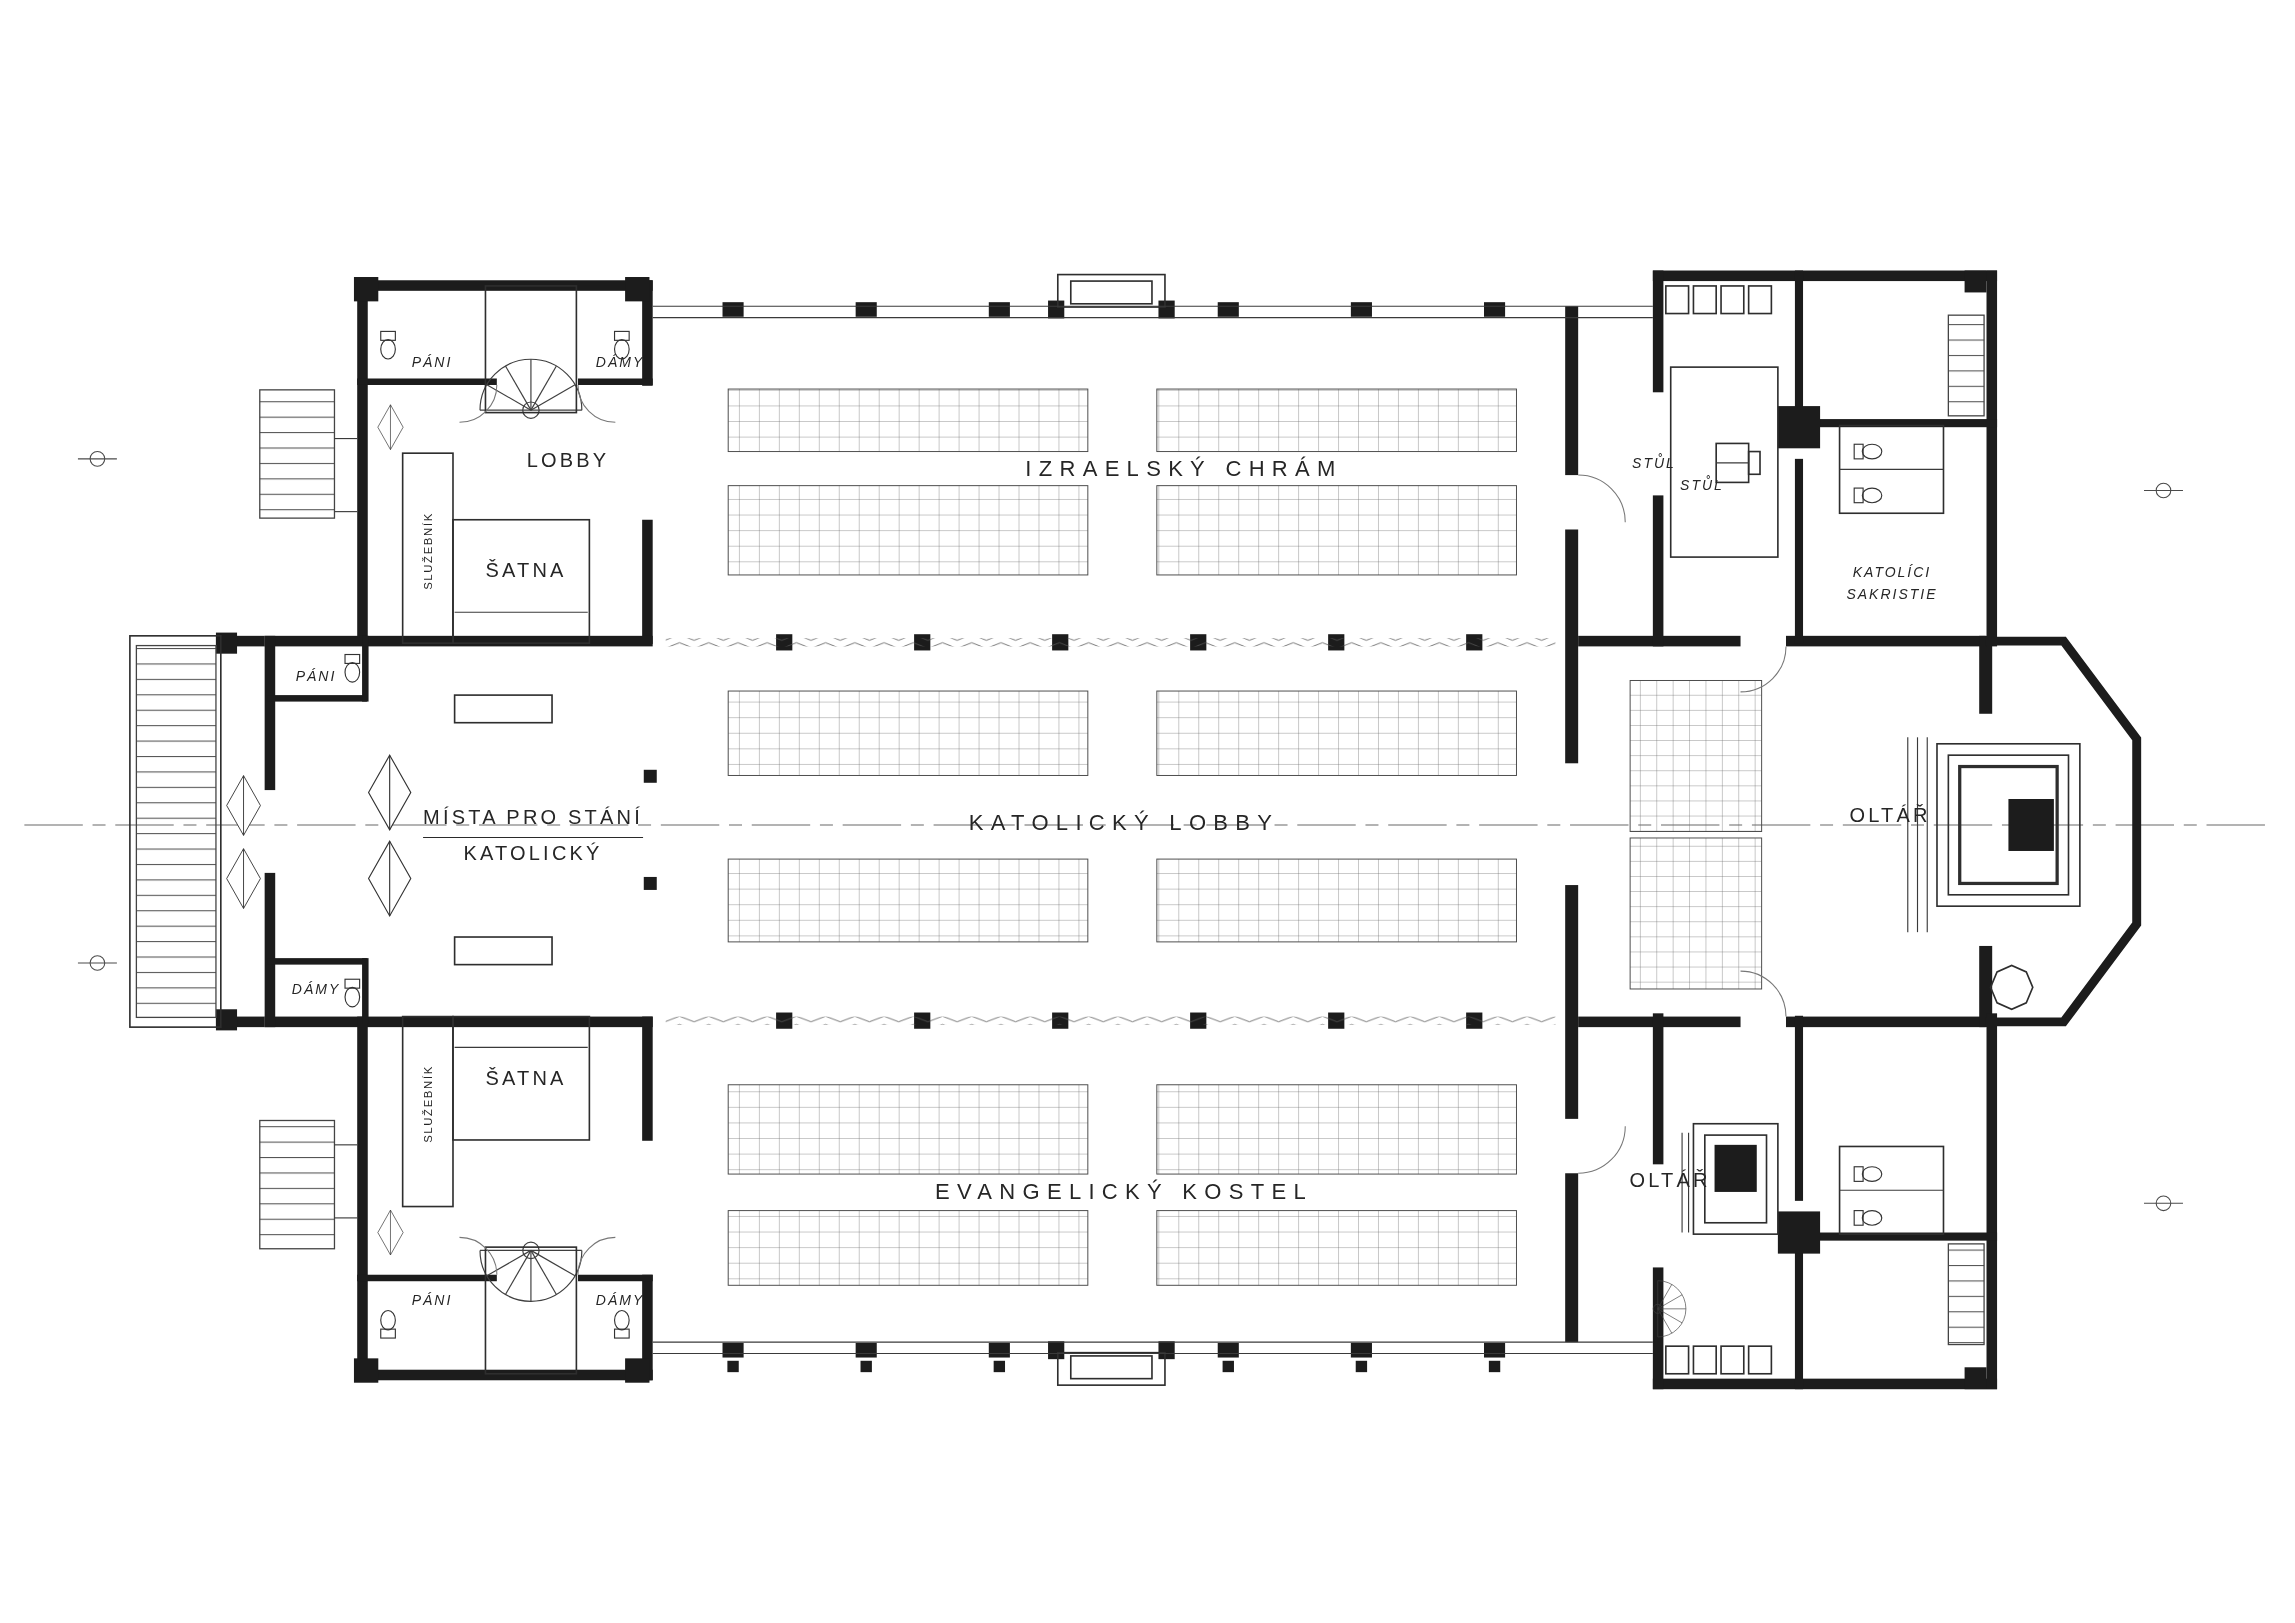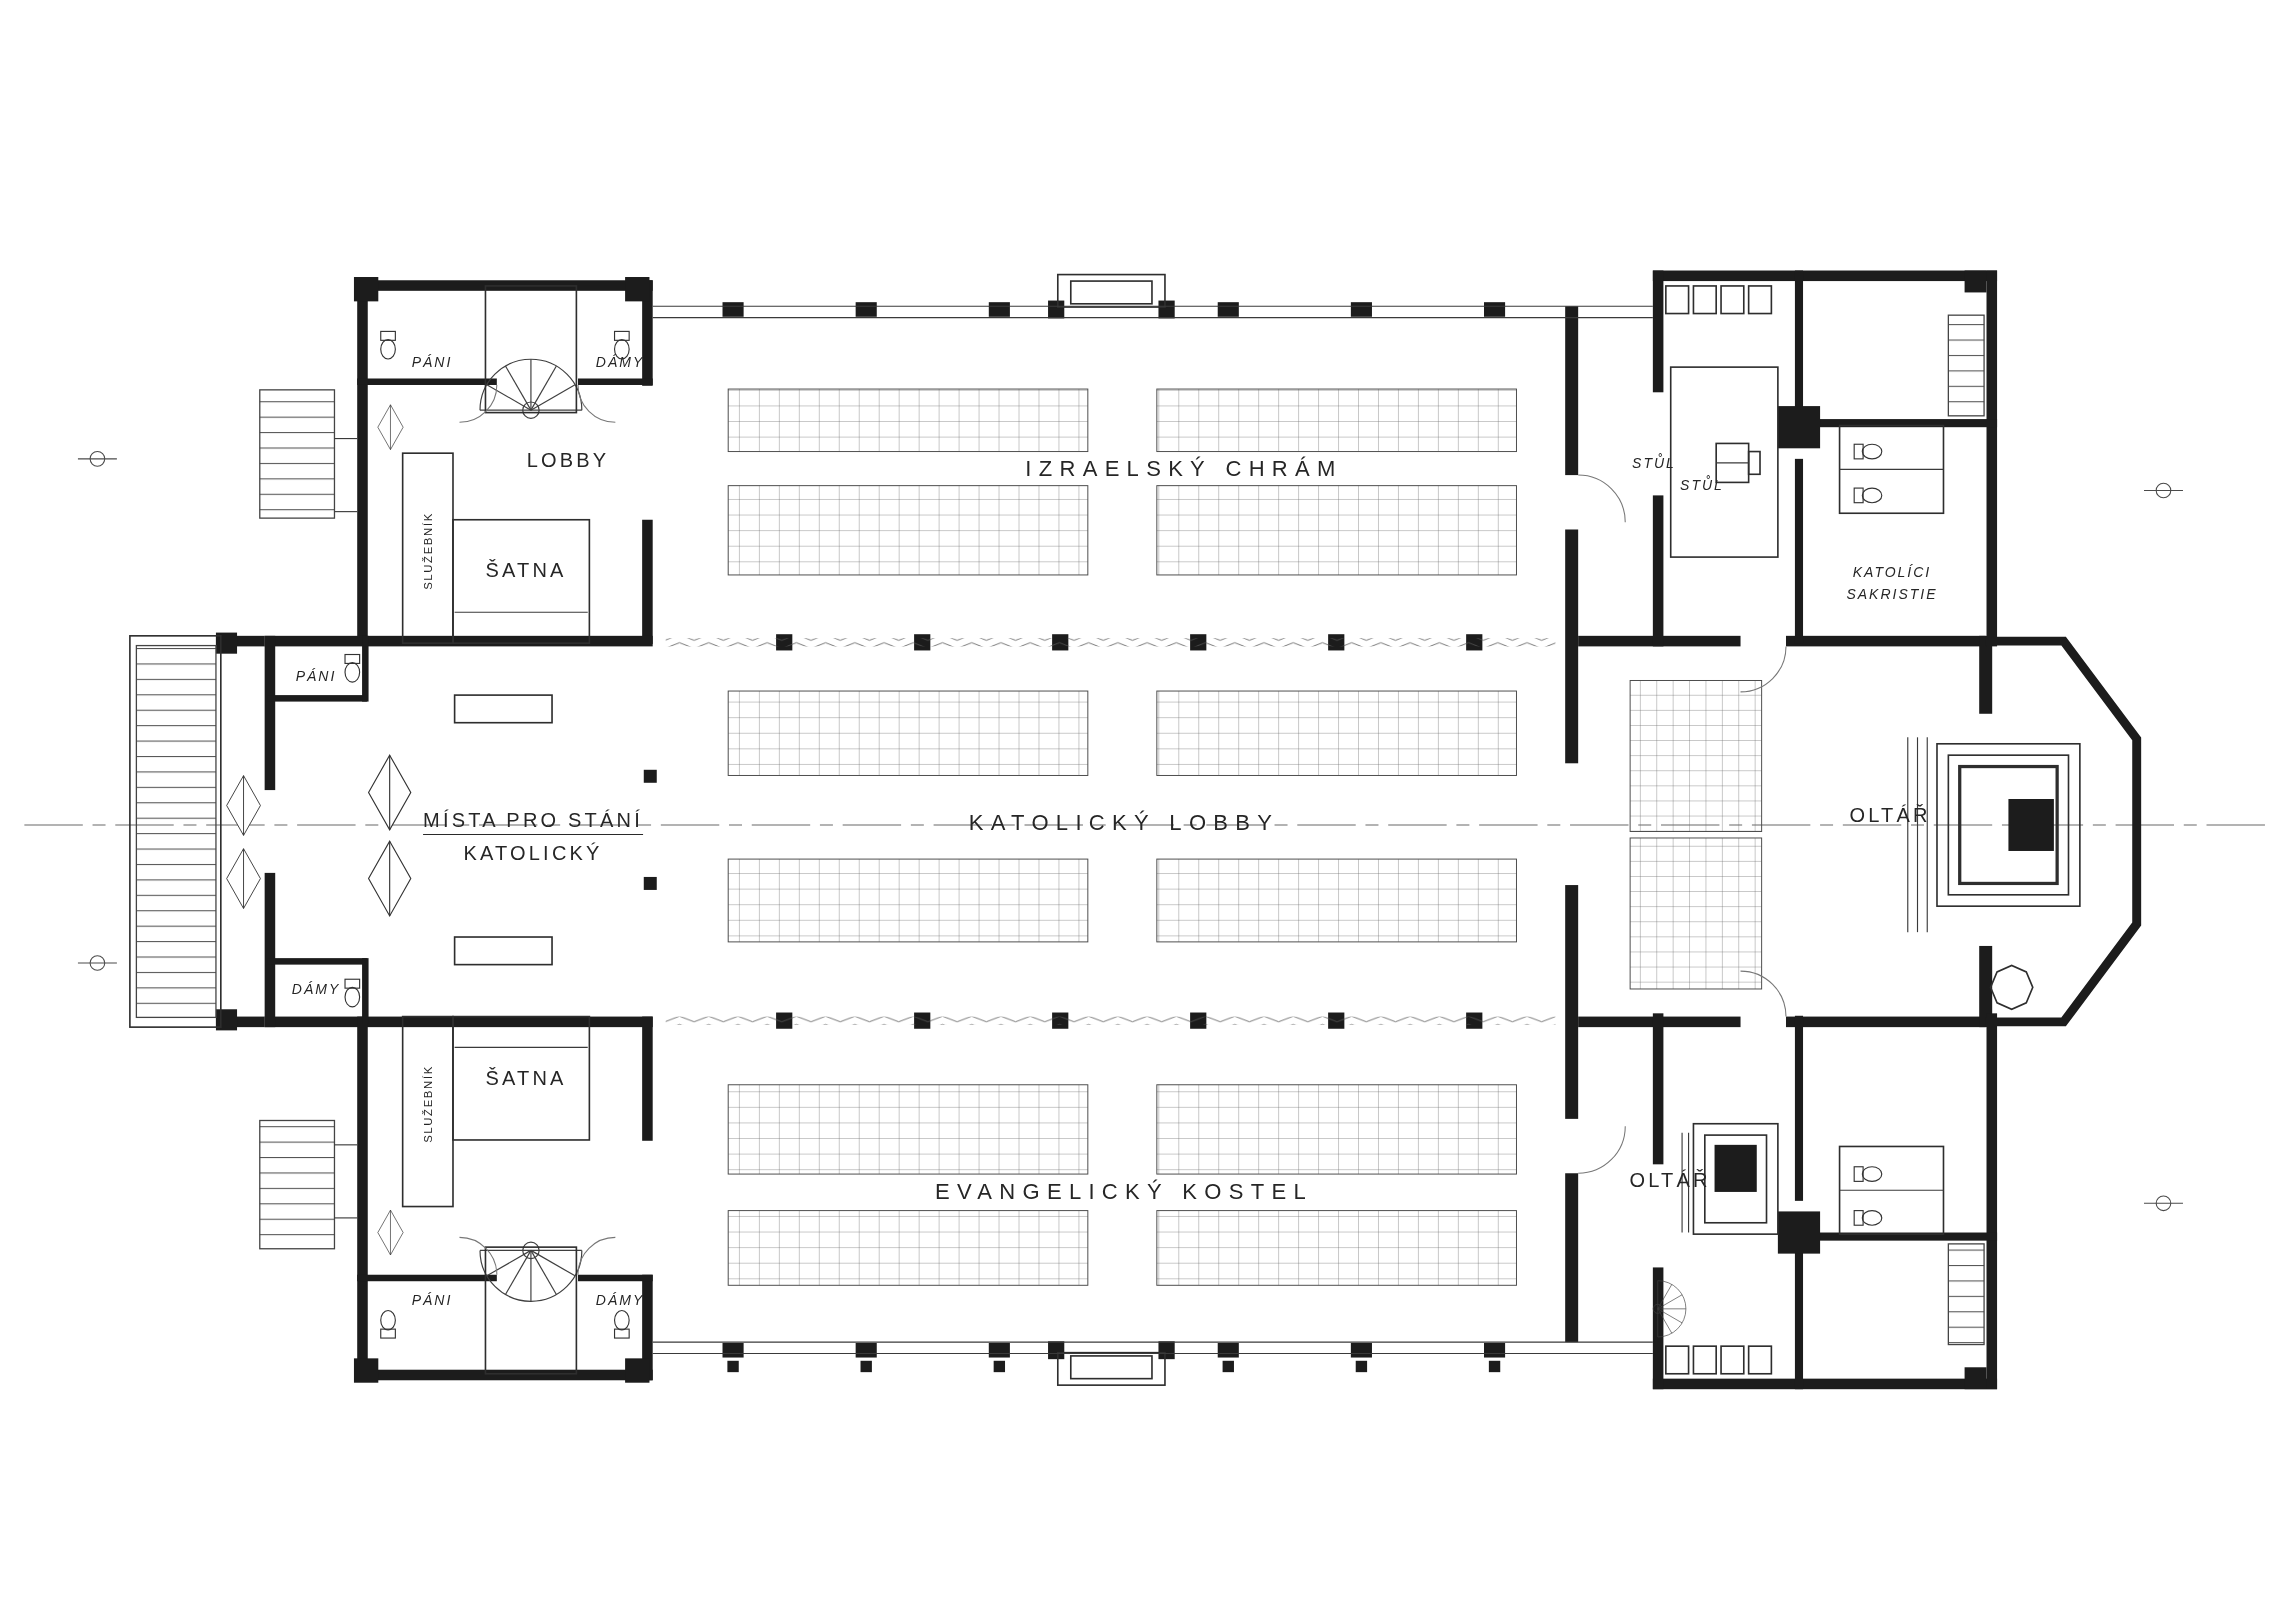--- a/index.html
+++ b/index.html
@@ -6,21 +6,21 @@
   #plan{position:relative;width:2295px;height:1624px;background:#ffffff;overflow:hidden;
         font-family:"Liberation Sans",sans-serif;}
   #plan svg{position:absolute;left:0;top:0;}
   .labels{position:absolute;left:0;top:0;width:100%;height:100%;pointer-events:none;}
   .lbl{position:absolute;transform:translate(-50%,-50%);white-space:nowrap;color:#262626;}
   .lbl.big{font-size:22px;letter-spacing:7.3px;}
   .lbl.med{font-size:20px;letter-spacing:3.2px;}
   .lbl.sm{font-size:14px;letter-spacing:2px;font-style:italic;}
   .lbl.tiny{font-size:11.4px;letter-spacing:1.6px;}
   .lbl.vert{transform:translate(-50%,-50%) rotate(-90deg);}
-  .lbl.u{border-bottom:1.2px solid #2a2a2a;padding-bottom:2px;}
+  .lbl.u{border-bottom:1.2px solid #2a2a2a;padding-bottom:8px;}
 </style>
 </head>
 <body>
 
 <div id="plan">
 
 <svg width="2295" height="1624" viewBox="0 0 2827 2000">
   <defs>
     <pattern id="pew" width="24.6" height="19.2" patternUnits="userSpaceOnUse">
       <path d="M24.6,0 H0 V19.2" fill="none" stroke="#6a6a6a" stroke-width="0.9"></path>

